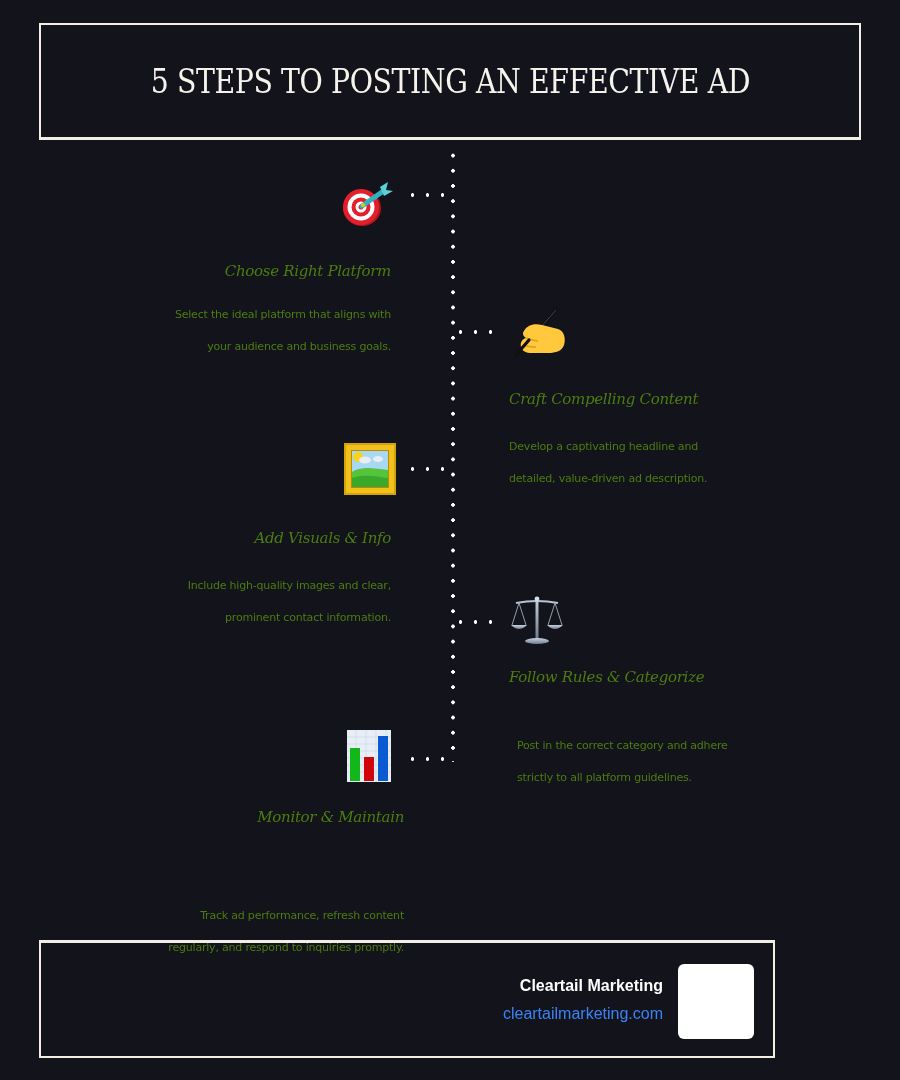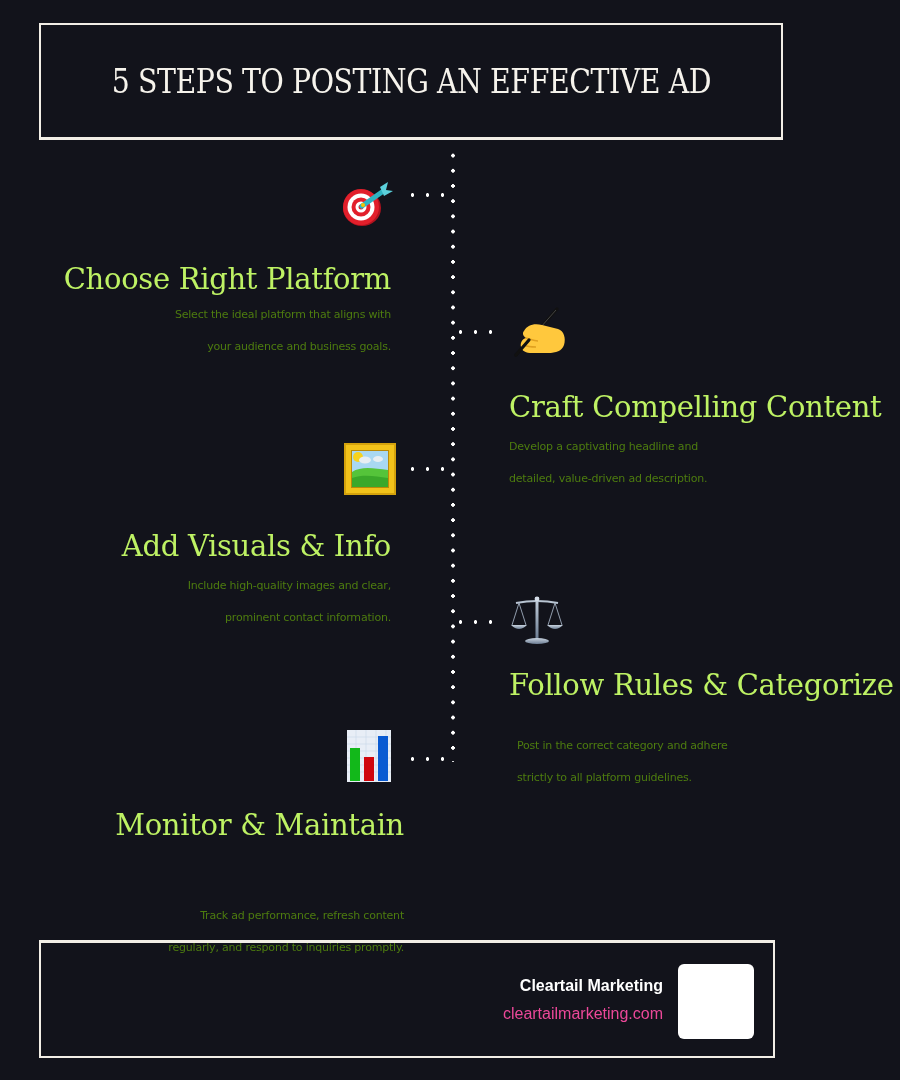--- a/index.html
+++ b/index.html
@@ -1,20 +1,20 @@
 <!DOCTYPE html>
 <html><head>
 <meta charset="utf-8">
 <style>
   * { box-sizing: border-box; margin: 0; padding: 0; }
   html, body { width: 900px; height: 1080px; background: #12131b; overflow: hidden; }
   body { position: relative; font-family: "DejaVu Sans", sans-serif; color: #f2eee6; }
 
   .title-box {
-    position: absolute; left: 39px; top: 23px; width: 744px; height: 117px;
+    position: absolute; left: 39px; top: 23px; width: 822px; height: 117px;
     border: 2px solid #f2eee6; border-bottom-width: 3px;
     display: flex; align-items: center; justify-content: center;
   }
   .title {
     font-family: "DejaVu Serif", serif; font-size: 33px; letter-spacing: -0.5px;
     color: #f6f3ec; font-weight: normal; transform: scaleX(0.86); white-space: nowrap;
   }
 
   .timeline {
     position: absolute; left: 451px; top: 148px; width: 4px; height: 614px;
@@ -24,41 +24,41 @@
   .connector {
     position: absolute; height: 4px; width: 48px;
     background-image: radial-gradient(circle, #ffffff 1.6px, transparent 2px);
     background-size: 15px 4px; background-repeat: repeat-x;
   }
 
   .icon { position: absolute; width: 54px; height: 54px; }
   .icon svg { width: 100%; height: 100%; display: block; }
 
   .step-title {
-    position: absolute; font-family: "DejaVu Serif", serif; font-size: 29px;
-    color: #bef264; white-space: nowrap; letter-spacing: -0.3px;
+    position: absolute; font-family: "DejaVu Serif", serif; font-size: 15px;
+    color: #4d7c0f; white-space: nowrap; letter-spacing: -0.3px; font-style: italic;
   }
   .step-desc {
     position: absolute; font-family: "DejaVu Sans", sans-serif; font-size: 11px;
     line-height: 32px; color: #4d7c0f; white-space: pre-line; letter-spacing: -0.2px;
   }
   .left { text-align: right; }
   .right { text-align: left; }
 
   .footer-box {
     position: absolute; left: 39px; top: 940px; width: 736px; height: 118px;
     border: 2px solid #f2eee6; border-top-width: 3px;
   }
   .brand-name {
     position: absolute; right: 110px; top: 34px; font-family: "Liberation Sans", sans-serif;
     font-weight: bold; font-size: 16px; color: #ffffff; text-align: right; white-space: nowrap;
   }
   .brand-url {
     position: absolute; right: 110px; top: 62px; font-family: "Liberation Sans", sans-serif;
-    font-size: 16px; color: #ec4899; text-align: right; white-space: nowrap;
+    font-size: 16px; color: #3b82f6; text-align: right; white-space: nowrap;
   }
   .logo {
     position: absolute; right: 19px; top: 21px; width: 76px; height: 75px;
     background: #ffffff; border-radius: 6px;
   }
 </style>
 </head>
 <body>
 
 <div class="title-box">

